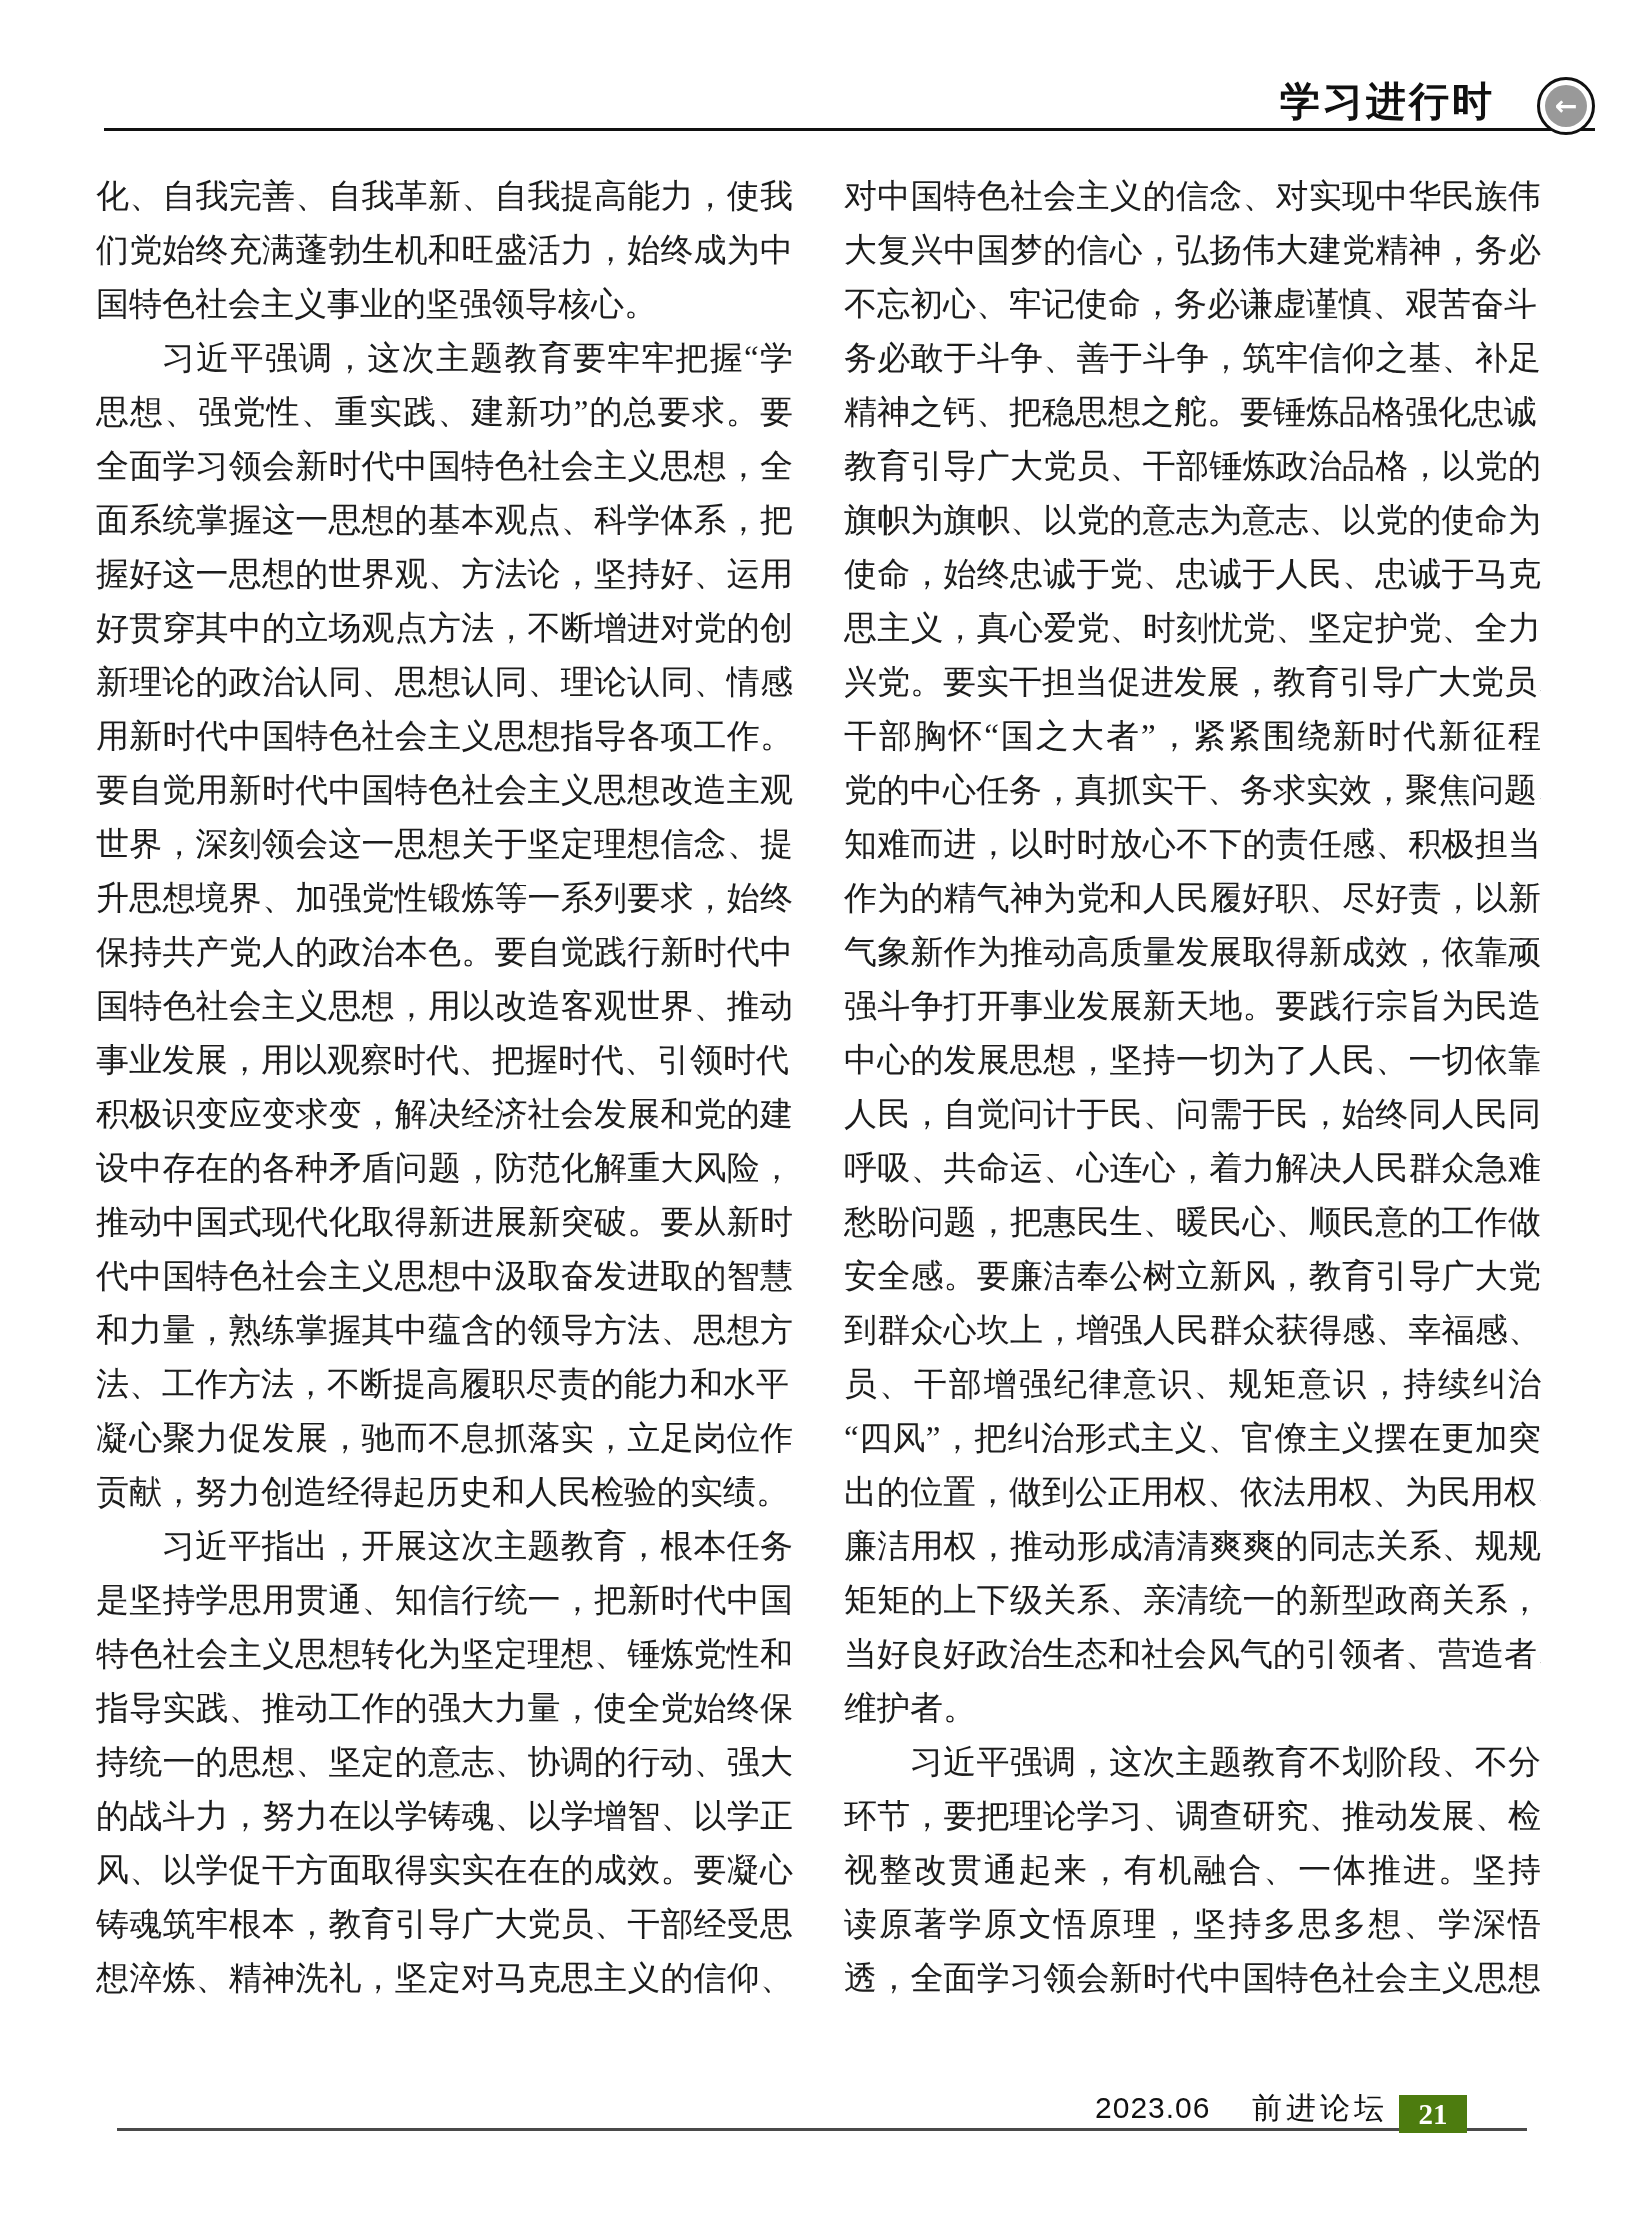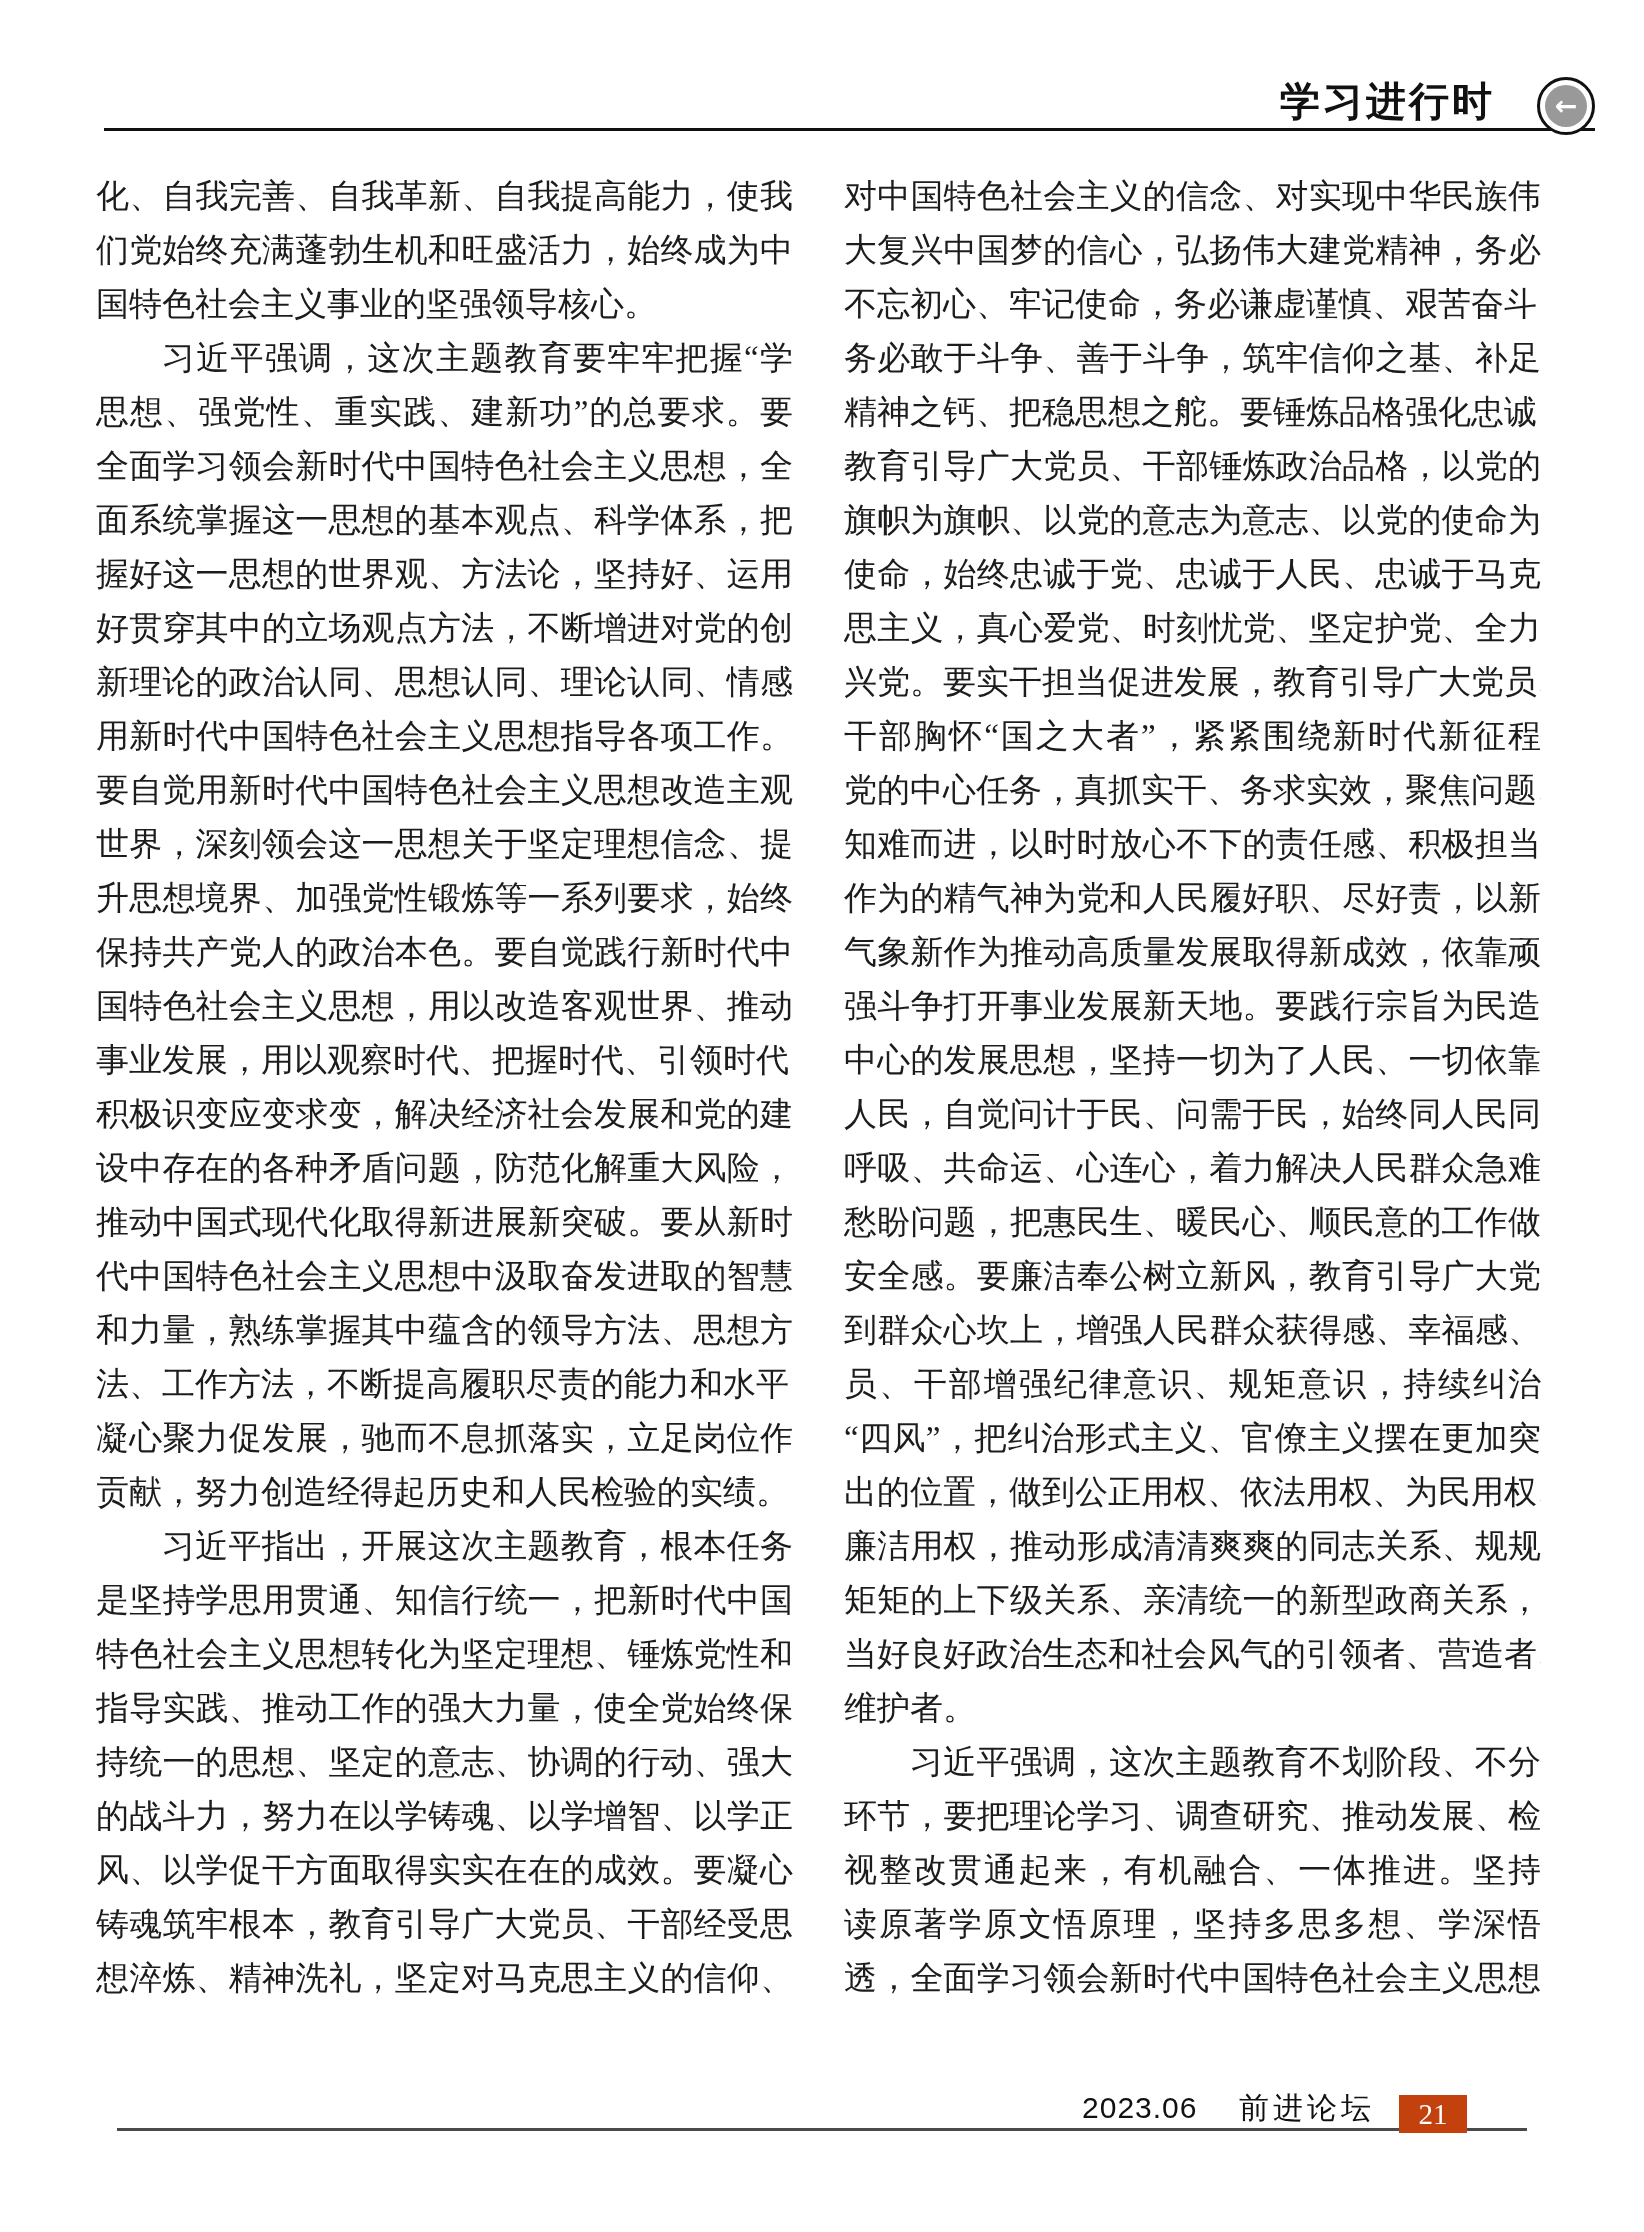--- a/index.html
+++ b/index.html
@@ -92,44 +92,44 @@
     position: absolute;
     left: 117px;
     top: 2128px;
     width: 1410px;
     height: 3px;
     background: #4a4a4a;
   }
   .footer-text {
     position: absolute;
     top: 2088px;
-    right: 270px;
+    right: 257px;
     height: 40px;
     line-height: 40px;
     font-size: 30px;
     color: #111111;
     white-space: nowrap;
   }
   .footer-text .issue {
     font-family: "Liberation Sans", "DejaVu Sans", sans-serif;
     letter-spacing: 1px;
   }
   .footer-text .journal {
     margin-left: 34px;
     letter-spacing: 4px;
   }
   .page-badge {
     position: absolute;
     left: 1399px;
     top: 2095px;
     width: 68px;
     height: 38px;
-    background: #c2410c;
+    background: #4d7c0f;
     color: #ffffff;
-    font-weight: normal;
+    font-weight: bold;
     font-size: 29px;
     line-height: 38px;
     text-align: center;
   }
 </style>
 </head>
 <body>
 
 <div class="header-rule"></div>
 <div class="header-title">学习进行时</div>

